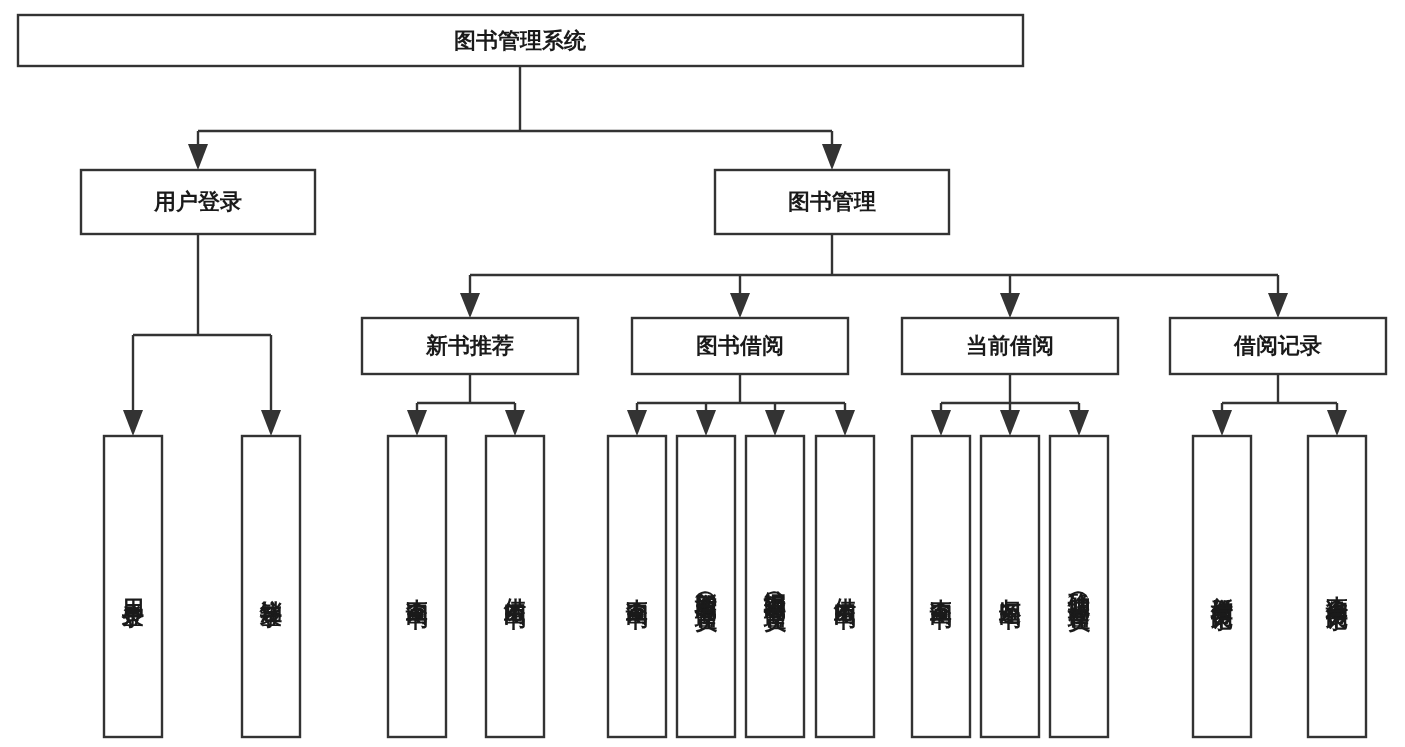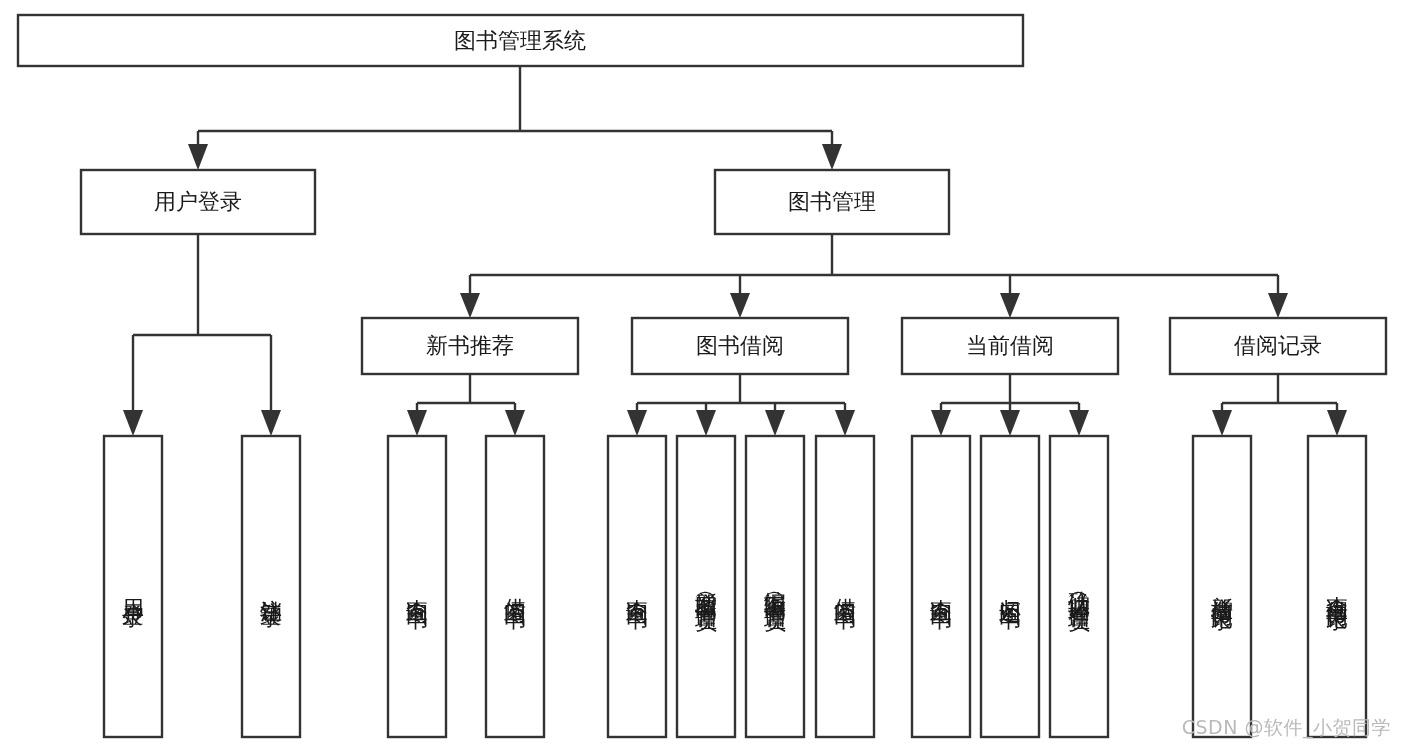--- a/index.html
+++ b/index.html
@@ -7,20 +7,21 @@
     padding: 0;
     background: #ffffff;
   }
   #stage {
     position: relative;
     width: 1405px;
     height: 747px;
     background: #ffffff;
     font-family: "DejaVu Sans", "Liberation Sans", sans-serif;
     overflow: hidden;
+    font-weight: bold;
   }
   #diagram-svg {
     position: absolute;
     left: 0;
     top: 0;
     width: 1405px;
     height: 747px;
   }
   .node-box {
     fill: #ffffff;
@@ -204,14 +205,13 @@
   <div class="leaf-label" style="left:746px; top:436px; width:58px; height:301px;">编辑图书（管理员）</div>
   <div class="leaf-label" style="left:816px; top:436px; width:58px; height:301px;">借阅图书</div>
 
   <div class="leaf-label" style="left:912px; top:436px; width:58px; height:301px;">查询图书</div>
   <div class="leaf-label" style="left:981px; top:436px; width:58px; height:301px;">归还图书</div>
   <div class="leaf-label" style="left:1050px; top:436px; width:58px; height:301px;">确认归还（管理员）</div>
 
   <div class="leaf-label" style="left:1193px; top:436px; width:58px; height:301px;">新增借阅记录</div>
   <div class="leaf-label" style="left:1308px; top:436px; width:58px; height:301px;">查询借阅记录</div>
 
-  <div id="watermark">CSDN @软件_小贺同学</div>
 </div>
 
 </body></html>

